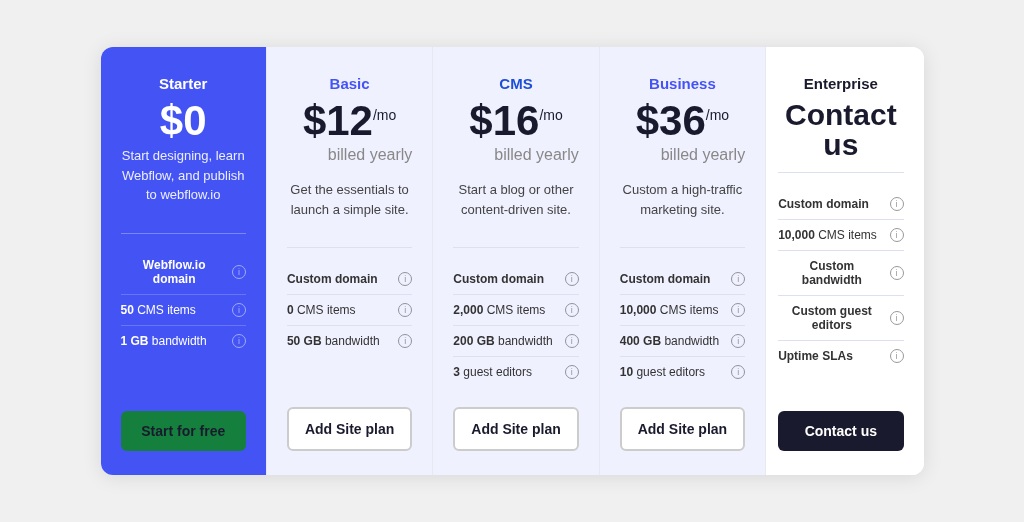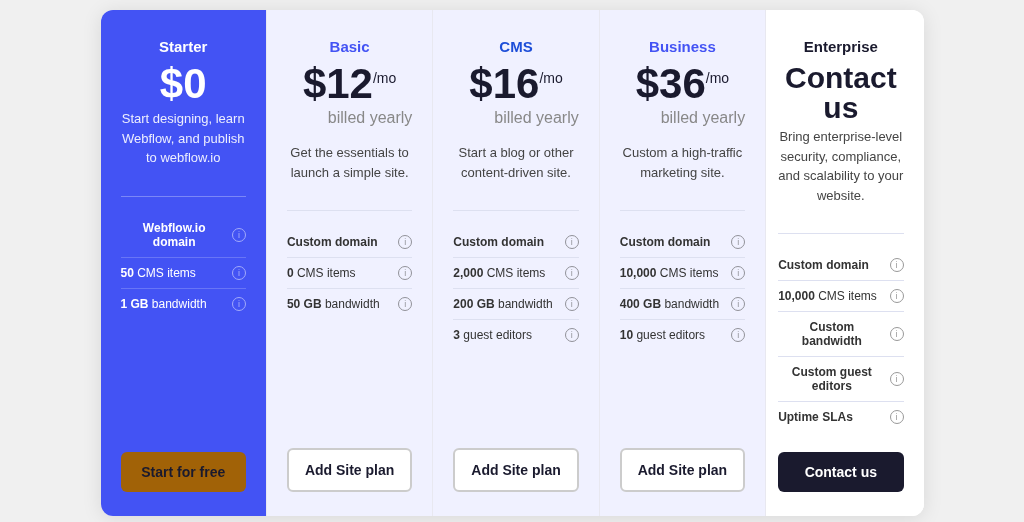--- a/index.html
+++ b/index.html
@@ -160,21 +160,21 @@
       width: 100%;
       padding: 12px;
       border-radius: 6px;
       font-size: 14px;
       font-weight: 600;
       cursor: pointer;
       text-align: center;
       border: none;
     }
     .btn-white {
-      background: #a16207;
+      background: #15803d;
       color: #1a1a2e;
       border: none;
     }
     .btn-outline {
       background: white;
       color: #1a1a2e;
       border: 2px solid #ccc;
     }
     .btn-dark {
       background: #1a1a2e;
@@ -290,21 +290,20 @@
         </li>
       </ul>
       <div class="spacer"></div>
       <div class="plan-cta">
         <button class="btn-primary btn-outline">Add Site plan</button>
       </div>
     </div>
     <div class="plan-card enterprise">
       <div class="plan-name">Enterprise</div>
       <div class="plan-price">Contact us</div>
-      <div class="plan-description">Bring enterprise-level security, compliance, and scalability to your website.</div>
       <hr class="features-divider">
       <ul class="features-list">
         <li class="feature-item">
           <span class="feature-label"><strong>Custom domain</strong></span>
           <span class="info-icon">i</span>
         </li>
         <li class="feature-item">
           <span class="feature-label"><strong>10,000</strong> CMS items</span>
           <span class="info-icon">i</span>
         </li>

